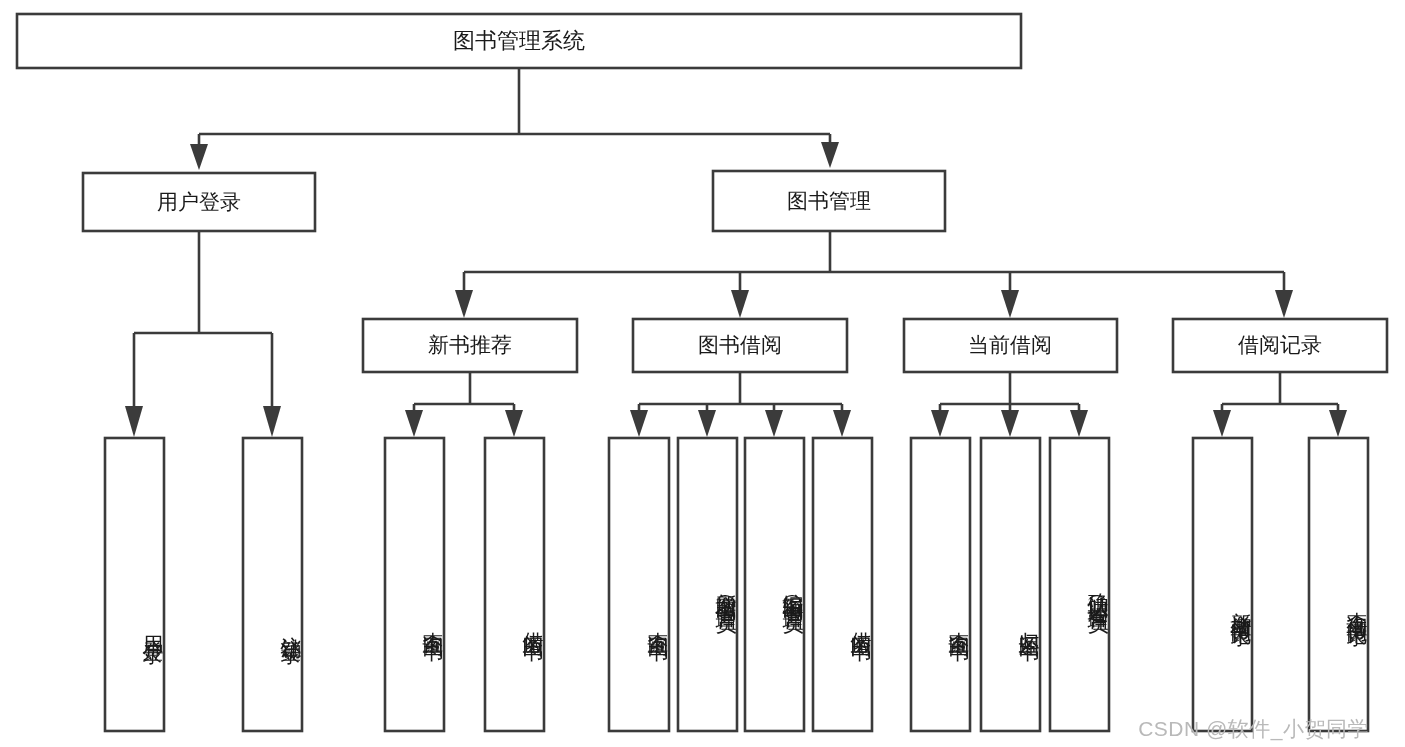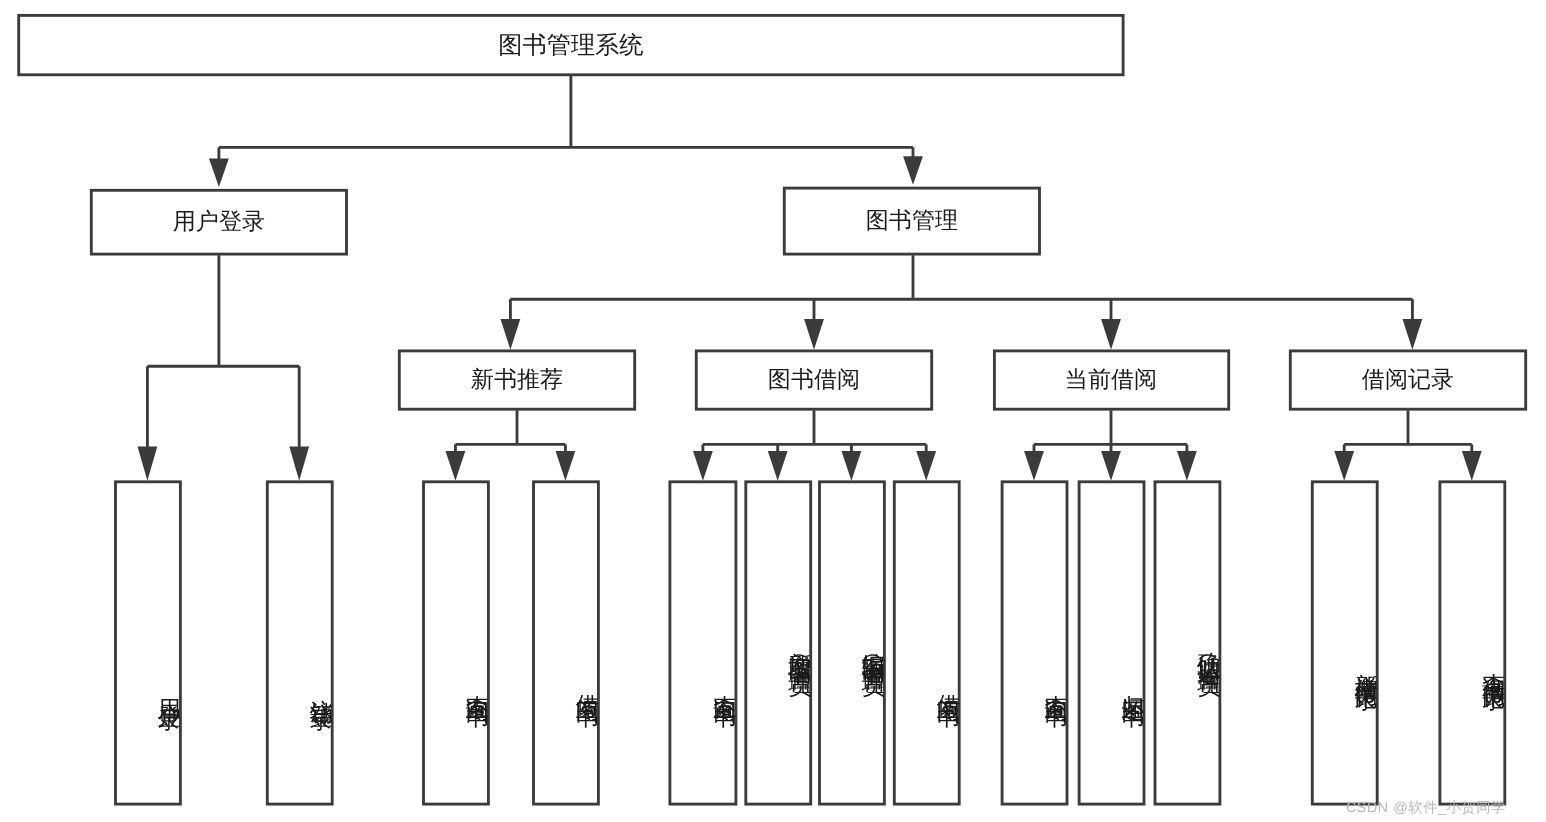--- a/index.html
+++ b/index.html
@@ -69,21 +69,21 @@
     display: flex;
     align-items: flex-start;
     justify-content: center;
     pointer-events: none;
   }
   .watermark {
     position: absolute;
     right: 8px;
     bottom: 4px;
     font-family: "Liberation Sans", "DejaVu Sans", sans-serif;
-    font-size: 13px;
+    font-size: 21px;
     color: #b9b9b9;
     white-space: nowrap;
     letter-spacing: 0.5px;
   }
 </style>
 </head>
 <body>
 
 <div id="diagram-root">
 

